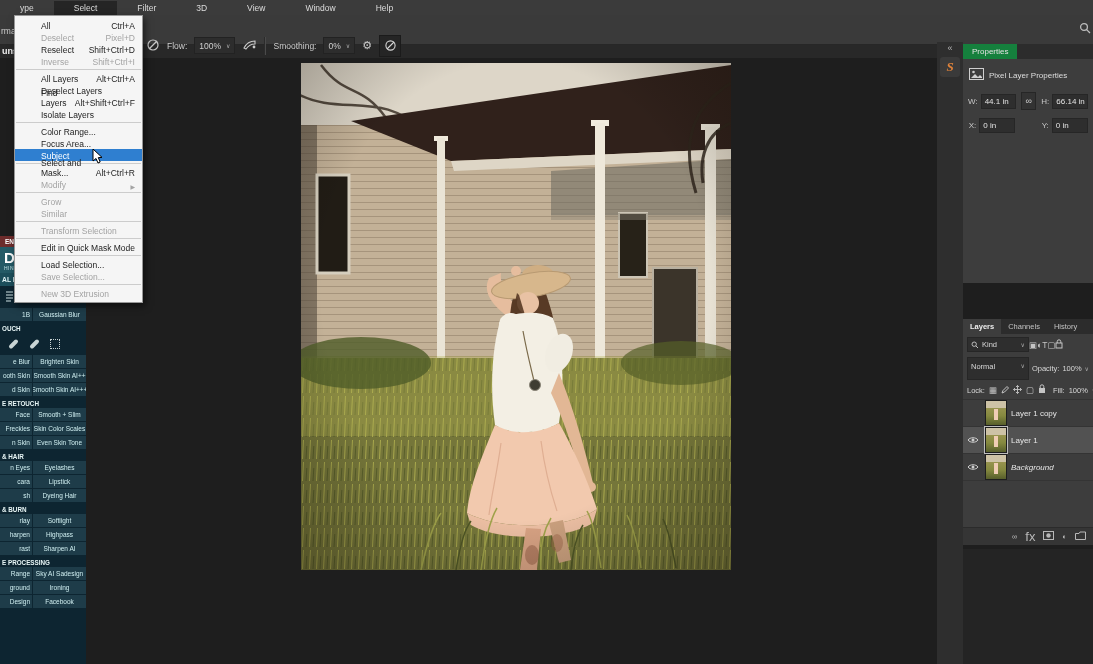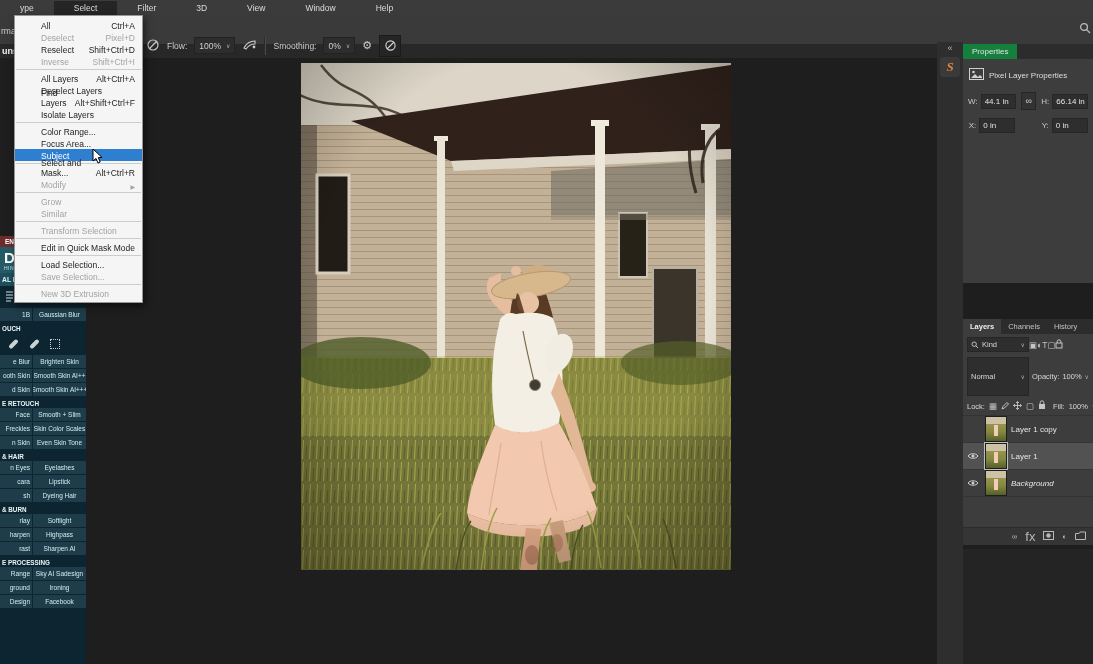--- a/index.html
+++ b/index.html
@@ -81,22 +81,22 @@
   .layers{position:absolute;left:963px;top:283px;width:130px;height:226px;background:#3d3d3d;z-index:8;
           font-size:7.5px;color:#d8d8d8;margin-top:36px;}
   .ltabs{height:15px;background:#2c2c2c;display:flex;}
   .ltab{padding:3px 7px 0;color:#c2c2c2;}
   .ltab.active{background:#3d3d3d;color:#eee;font-weight:bold;}
   .lfilter{display:flex;align-items:center;gap:0;padding:3px 4px;}
   .kindbox{display:flex;align-items:center;justify-content:space-between;background:#2e2e2e;
            border:1px solid #262626;height:13px;padding:0 3px;width:54px;}
   .fic{color:#c5c5c5;font-size:8.5px;}
   .lblend{display:flex;align-items:center;gap:3px;padding:2px 4px;}
-  .selbox{display:flex;align-items:center;justify-content:space-between;background:#2e2e2e;
-          border:1px solid #262626;height:13px;padding:12px 3px;width:64px;}
+  .selbox{display:flex;align-items:flex-start;justify-content:space-between;background:#2e2e2e;
+          border:1px solid #262626;height:13px;padding:4px 3px;width:64px;}
   .llock{display:flex;align-items:center;gap:4px;padding:2px 4px 3px;border-bottom:1px solid #333;}
   .lrow{display:flex;align-items:center;height:26px;border-bottom:1px solid #343434;gap:4px;padding:0 2px;}
   .lrow.sel{background:#525252;}
   .eyecell{width:16px;display:flex;justify-content:center;}
   .thumb{width:20px;height:24px;border:1px solid #1e1e1e;position:relative;
          background:linear-gradient(180deg,#cdc2a6 0%,#cdc2a6 30%,#97934e 30%,#85893f 62%,#575e2b 100%);}
   .thumb::after{content:"";position:absolute;left:8px;top:8px;width:4px;height:11px;background:#f0cdb4;}
   .lrow.sel .thumb{outline:1px solid #bdbdbd;}
   .lname{color:#e5e5e5;font-size:8px;}
   .lname.it{font-style:italic;}

